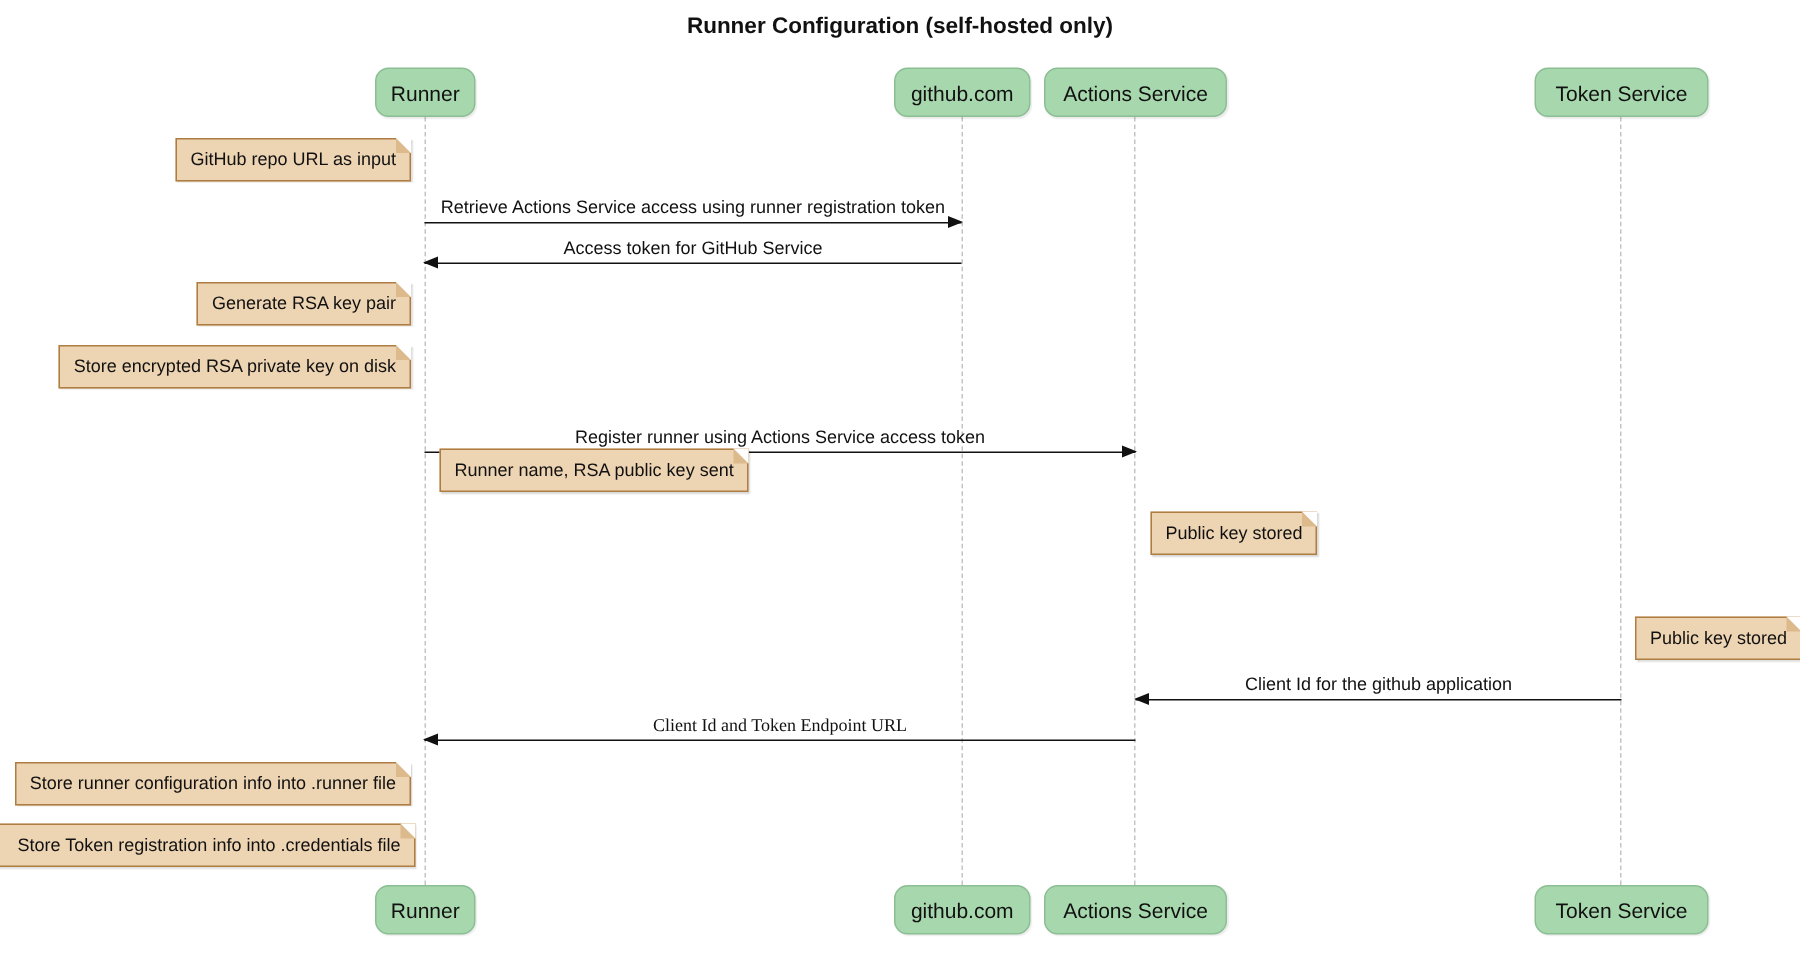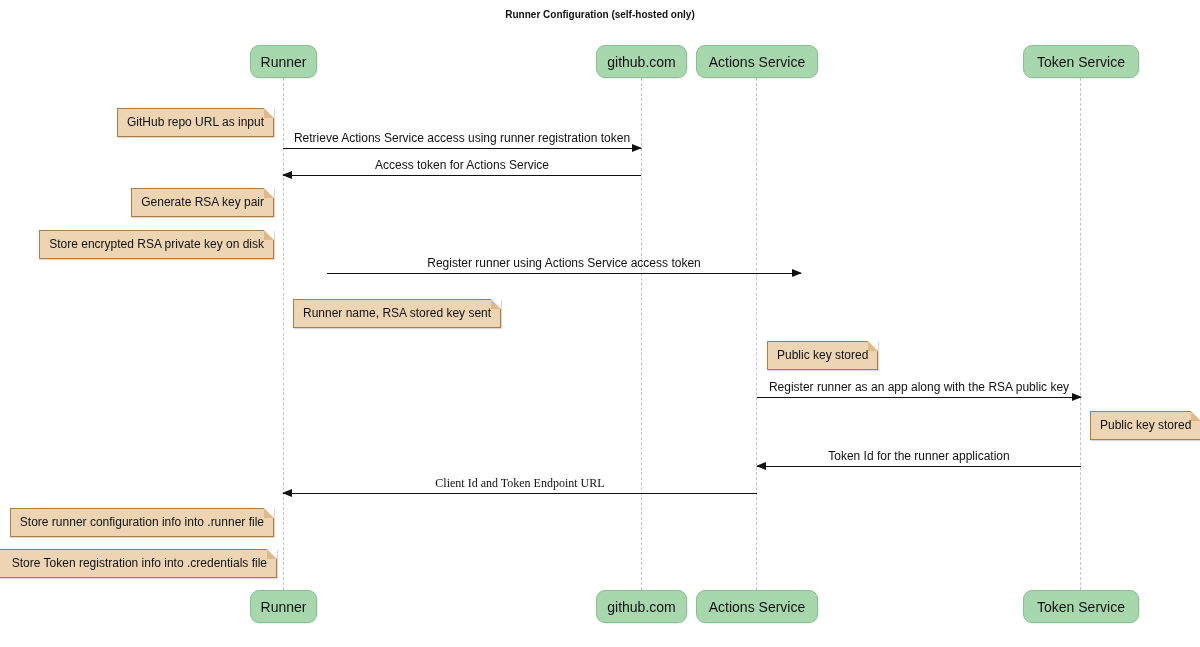--- a/index.html
+++ b/index.html
@@ -3,21 +3,21 @@
 <meta charset="utf-8">
 <style>
   html, body { margin:0; padding:0; background:#ffffff; }
   body { font-family:"Liberation Sans", sans-serif; color:#111; }
   #diagram {
     position:relative; width:1200px; height:647px;
     background:#ffffff; overflow:hidden;
   }
   #title {
     position:absolute; top:9px; left:0; right:0;
-    text-align:center; font-size:10px; font-weight:bold;
+    text-align:center; font-size:15px; font-weight:bold;
     color:var(--title, #111);
   }
   .participant {
     position:absolute; height:33px; box-sizing:border-box;
     background:var(--participant-fill, #A7D7AD);
     border:1px solid var(--participant-border, #89BD91);
     border-radius:9px;
     display:flex; align-items:center; justify-content:center;
     font-size:14px; white-space:nowrap;
     box-shadow:1px 1px 1px rgba(0,0,0,0.08);
@@ -80,56 +80,50 @@
   <div class="participant" style="left:1023px; top:590px; width:116px;">Token Service</div>
 
   <div class="msg" style="left:283px; top:131px; width:358px;">
     <div class="msg-label">Retrieve Actions Service access using runner registration token</div>
     <div class="msg-line">
         <span class="ah ah-right"></span>
       </div>
   </div>
 
   <div class="msg" style="left:283px; top:158px; width:358px;">
-    <div class="msg-label">Access token for Actions Service</div>
+    <div class="msg-label">Access token for GitHub Service</div>
     <div class="msg-line">
         <span class="ah ah-left"></span>
       </div>
   </div>
 
-  <div class="msg" style="left:283px; top:256px; width:474px;padding-left:44px;">
+  <div class="msg" style="left:283px; top:284px; width:474px;">
     <div class="msg-label">Register runner using Actions Service access token</div>
     <div class="msg-line">
         <span class="ah ah-right"></span>
       </div>
   </div>
 
-  <div class="msg" style="left:757px; top:380px; width:324px;">
-    <div class="msg-label">Register runner as an app along with the RSA public key</div>
-    <div class="msg-line">
-        <span class="ah ah-right"></span>
-      </div>
-  </div>
 
   <div class="msg" style="left:757px; top:449px; width:324px;">
-    <div class="msg-label">Token Id for the runner application</div>
+    <div class="msg-label">Client Id for the github application</div>
     <div class="msg-line">
         <span class="ah ah-left"></span>
       </div>
   </div>
 
   <div class="msg" style="left:283px; top:476px; width:474px;font-family:Liberation Serif, serif;">
     <div class="msg-label">Client Id and Token Endpoint URL</div>
     <div class="msg-line">
         <span class="ah ah-left"></span>
       </div>
   </div>
 
-  <div class="note" style="right:926px; top:92px;margin-top:16px;">GitHub repo URL as input</div>
+  <div class="note" style="right:926px; top:92px;">GitHub repo URL as input</div>
   <div class="note" style="right:926px; top:188px;">Generate RSA key pair</div>
   <div class="note" style="right:926px; top:230px;">Store encrypted RSA private key on disk</div>
-  <div class="note" style="left:293px;  top:299px;">Runner name, RSA stored key sent</div>
+  <div class="note" style="left:293px;  top:299px;">Runner name, RSA public key sent</div>
   <div class="note" style="left:767px;  top:341px;">Public key stored</div>
   <div class="note" style="left:1090px; top:411px;">Public key stored</div>
   <div class="note" style="right:926px; top:508px;text-align:center;">Store runner configuration info into .runner file</div>
   <div class="note" style="right:923px; top:549px;padding-left:41px;">Store Token registration info into .credentials file</div>
 
 </div>
 
 </body></html>

